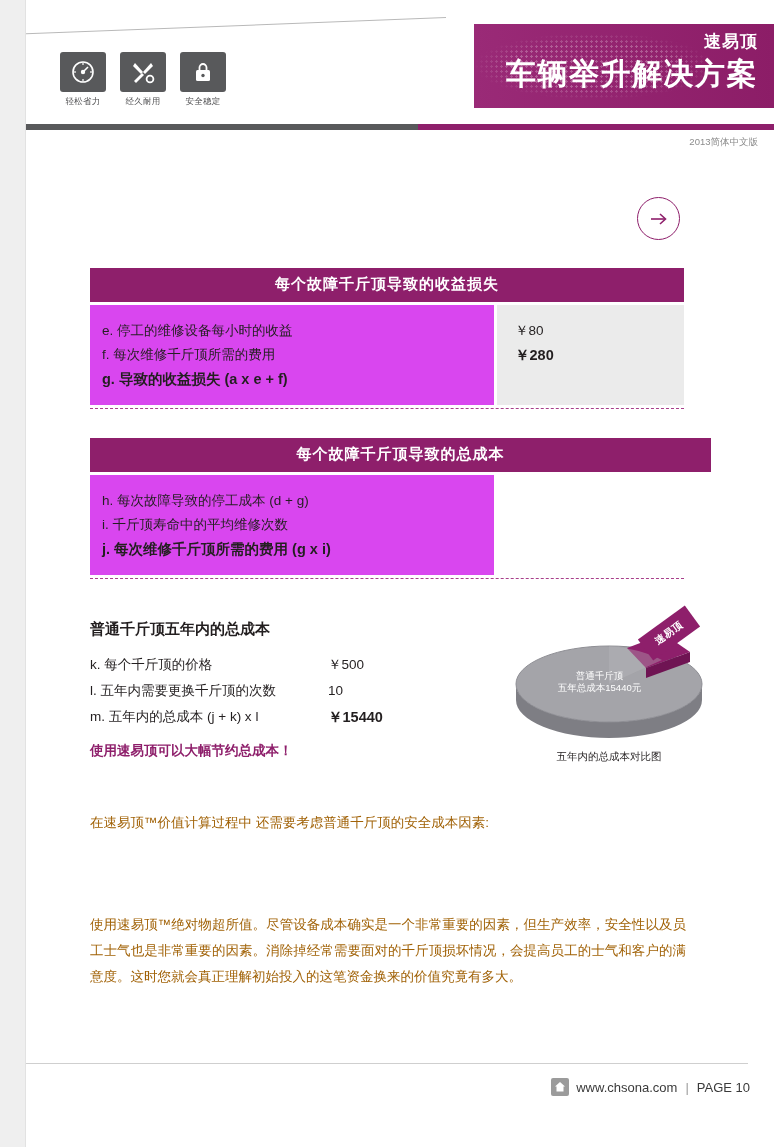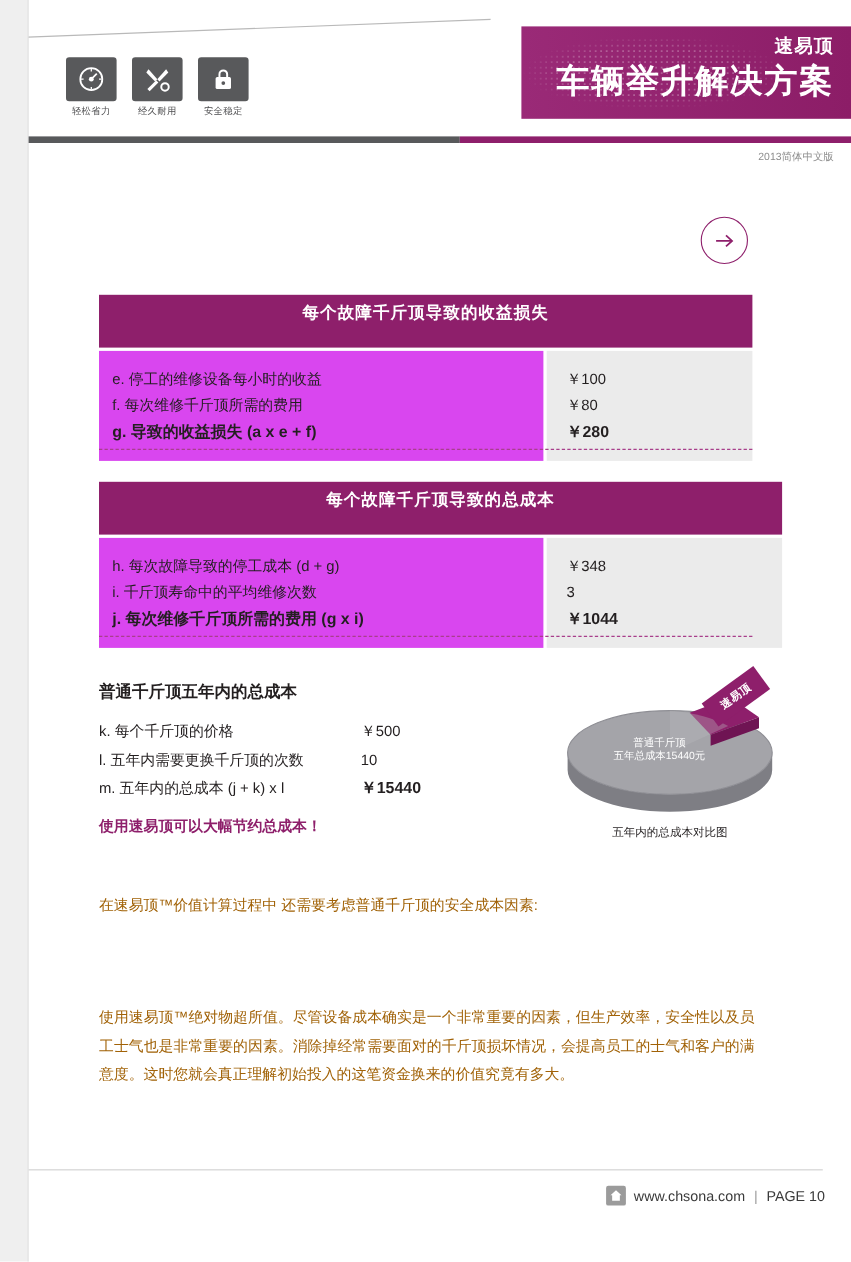--- a/index.html
+++ b/index.html
@@ -140,21 +140,21 @@
 
   
   .tbl { position: absolute; }
   .tbl-head {
     background: #8e1f6b;
     color: #ffffff;
     font-size: 15px;
     font-weight: bold;
     text-align: center;
     letter-spacing: 1px;
-    padding: 7px 0 22px;
+    padding: 7px 0 8px;
   }
   .tbl-body { display: flex; margin-top: 3px; }
   .tbl-left {
     background: #d946ef;
     flex: 0 0 404px;
     padding: 14px 0 14px 12px;
   }
   .tbl-right {
     background: #ebebeb;
     flex: 1;
@@ -351,40 +351,34 @@
 
   <div class="tbl" style="left:90px; top:268px; width:594px;">
     <div class="tbl-head">每个故障千斤顶导致的收益损失</div>
     <div class="tbl-body">
       <div class="tbl-left">
         <div class="row-line">e. 停工的维修设备每小时的收益</div>
         <div class="row-line">f. 每次维修千斤顶所需的费用</div>
         <div class="row-line bold">g. 导致的收益损失 (a x e + f)</div>
       </div>
       <div class="tbl-right">
-        <div class="row-line">￥100</div>
         <div class="row-line">￥80</div>
         <div class="row-line bold">￥280</div>
       </div>
     </div>
   </div>
   <div class="dashed" style="left:90px; top:408px; width:594px;"></div>
 
   <div class="tbl" style="left:90px; top:438px; width:621px;">
     <div class="tbl-head">每个故障千斤顶导致的总成本</div>
     <div class="tbl-body">
       <div class="tbl-left">
         <div class="row-line">h. 每次故障导致的停工成本 (d + g)</div>
         <div class="row-line">i. 千斤顶寿命中的平均维修次数</div>
         <div class="row-line bold">j. 每次维修千斤顶所需的费用 (g x i)</div>
-      </div>
-      <div class="tbl-right">
-        <div class="row-line">￥348</div>
-        <div class="row-line">3</div>
-        <div class="row-line bold">￥1044</div>
       </div>
     </div>
   </div>
   <div class="dashed" style="left:90px; top:578px; width:594px;"></div>
 
   <div class="sec-title" style="left:90px; top:620px;">普通千斤顶五年内的总成本</div>
 
   <div class="cost-list" style="left:90px; top:652px;">
     <div class="cost-row">
       <span class="cost-label">k. 每个千斤顶的价格</span>

